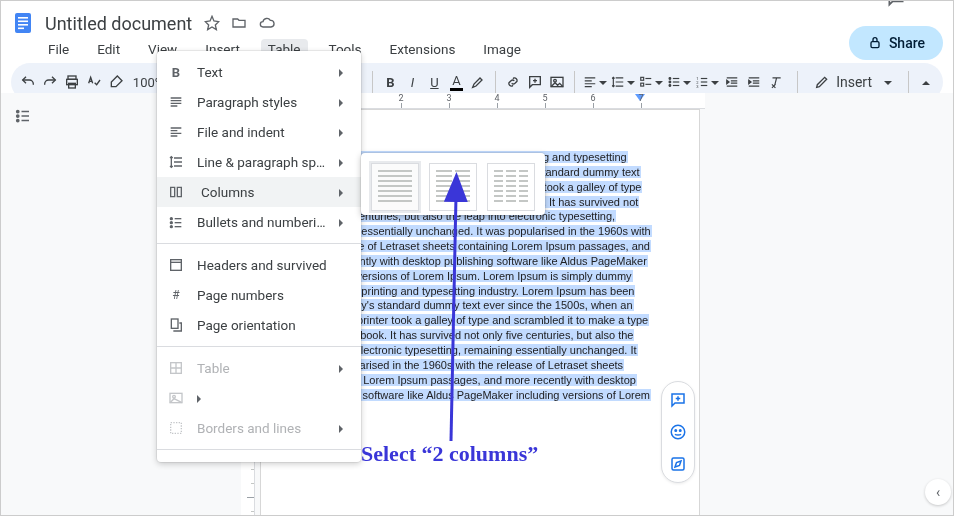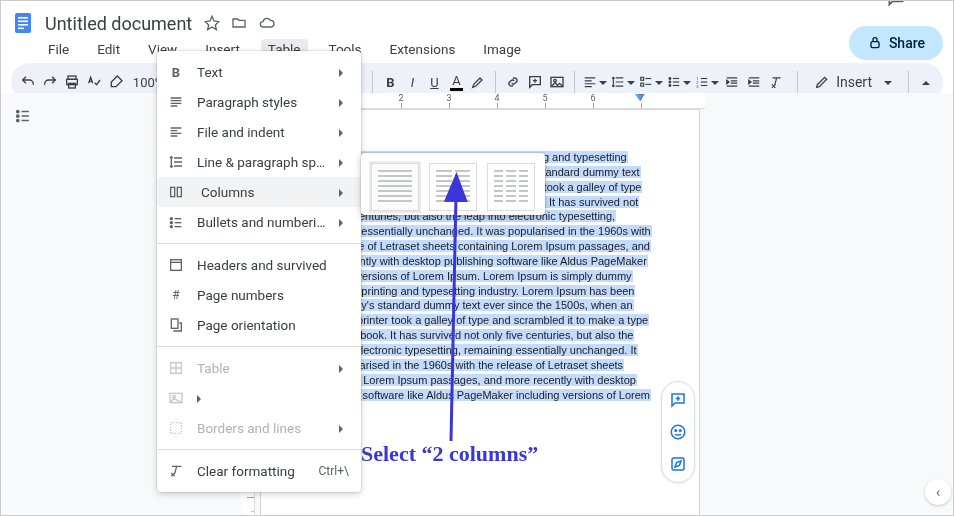--- a/index.html
+++ b/index.html
@@ -749,30 +749,20 @@
     <div class="dd-row disabled">
       <span class="dd-ico">
         <svg width="16" height="16" viewBox="0 0 24 24" stroke="currentColor" stroke-width="2" fill="none">
           <rect x="4" y="4" width="16" height="16" stroke-dasharray="2 2"></rect>
         </svg>
       </span>
       <span class="dd-text">Borders and lines</span>
       <span class="dd-arrow chev-right"></span>
     </div>
     <div class="dd-sep"></div>
-    <div class="dd-row">
-      <span class="dd-ico">
-        <svg width="16" height="16" viewBox="0 0 24 24" stroke="#5f6368" stroke-width="2" fill="none">
-          <path d="M6 5h14M13 5l-3 11"></path>
-          <path d="M5 15l5 5M10 15l-5 5"></path>
-        </svg>
-      </span>
-      <span class="dd-text">Clear formatting</span>
-      <span class="dd-shortcut">Ctrl+\</span>
-    </div>
   </div>
 
 <div class="submenu">
   <div class="tile-row" id="col-tiles">
       <div class="col-tile selected">
         <div class="col">
           <div class="line"></div>
           <div class="line"></div>
           <div class="line"></div>
           <div class="line"></div>

